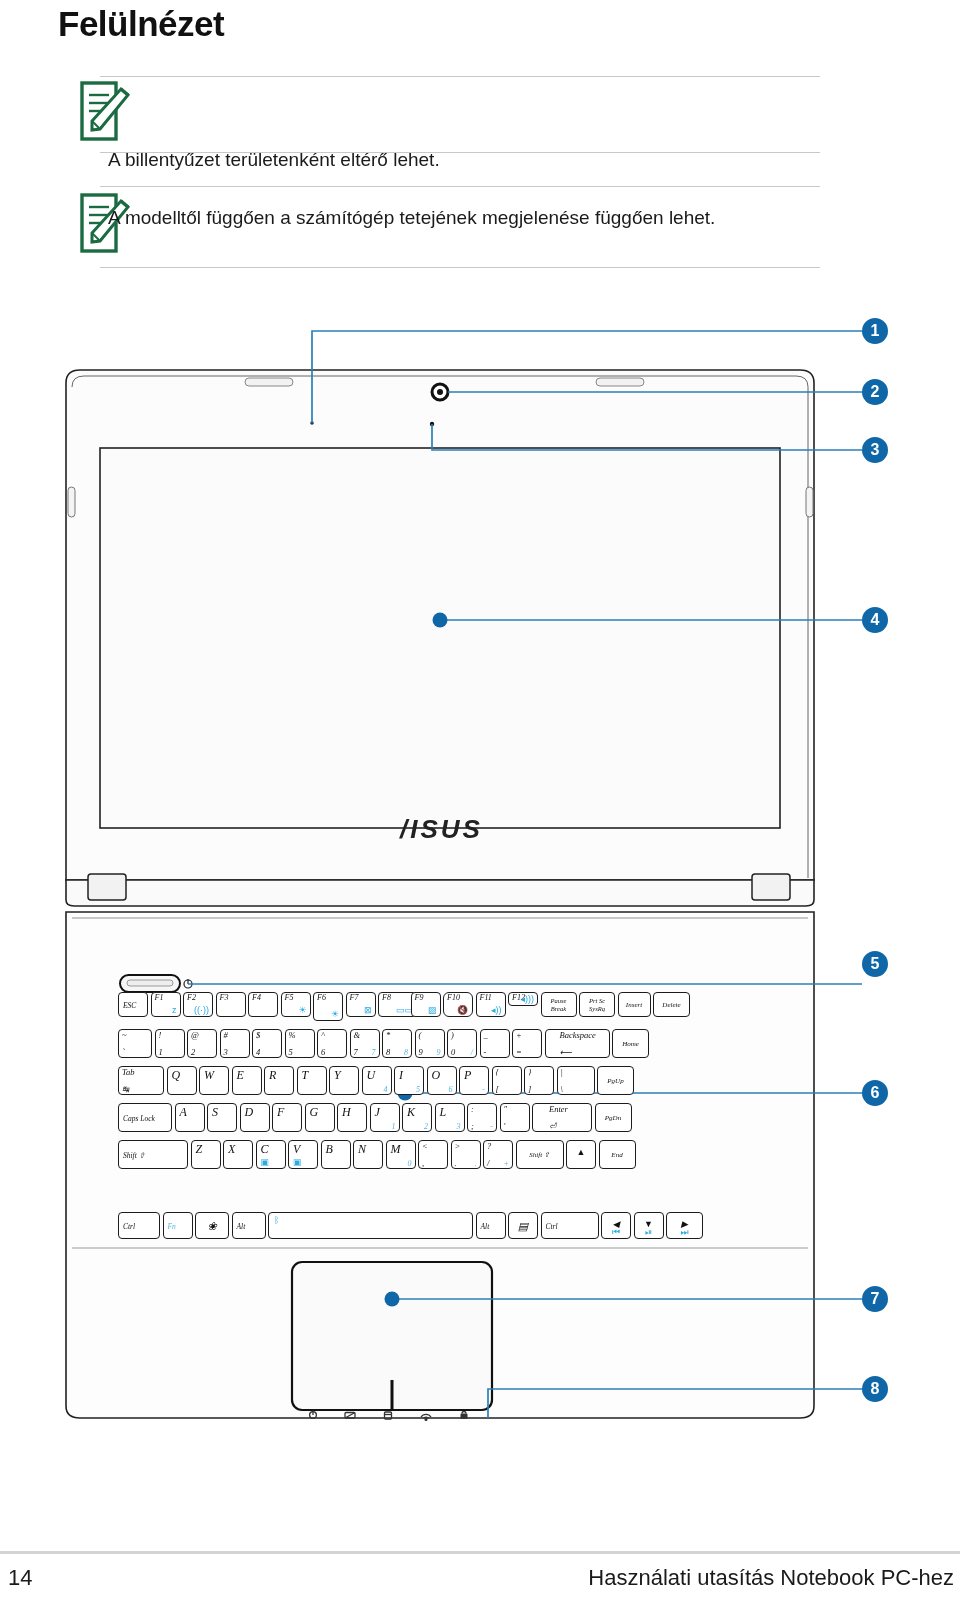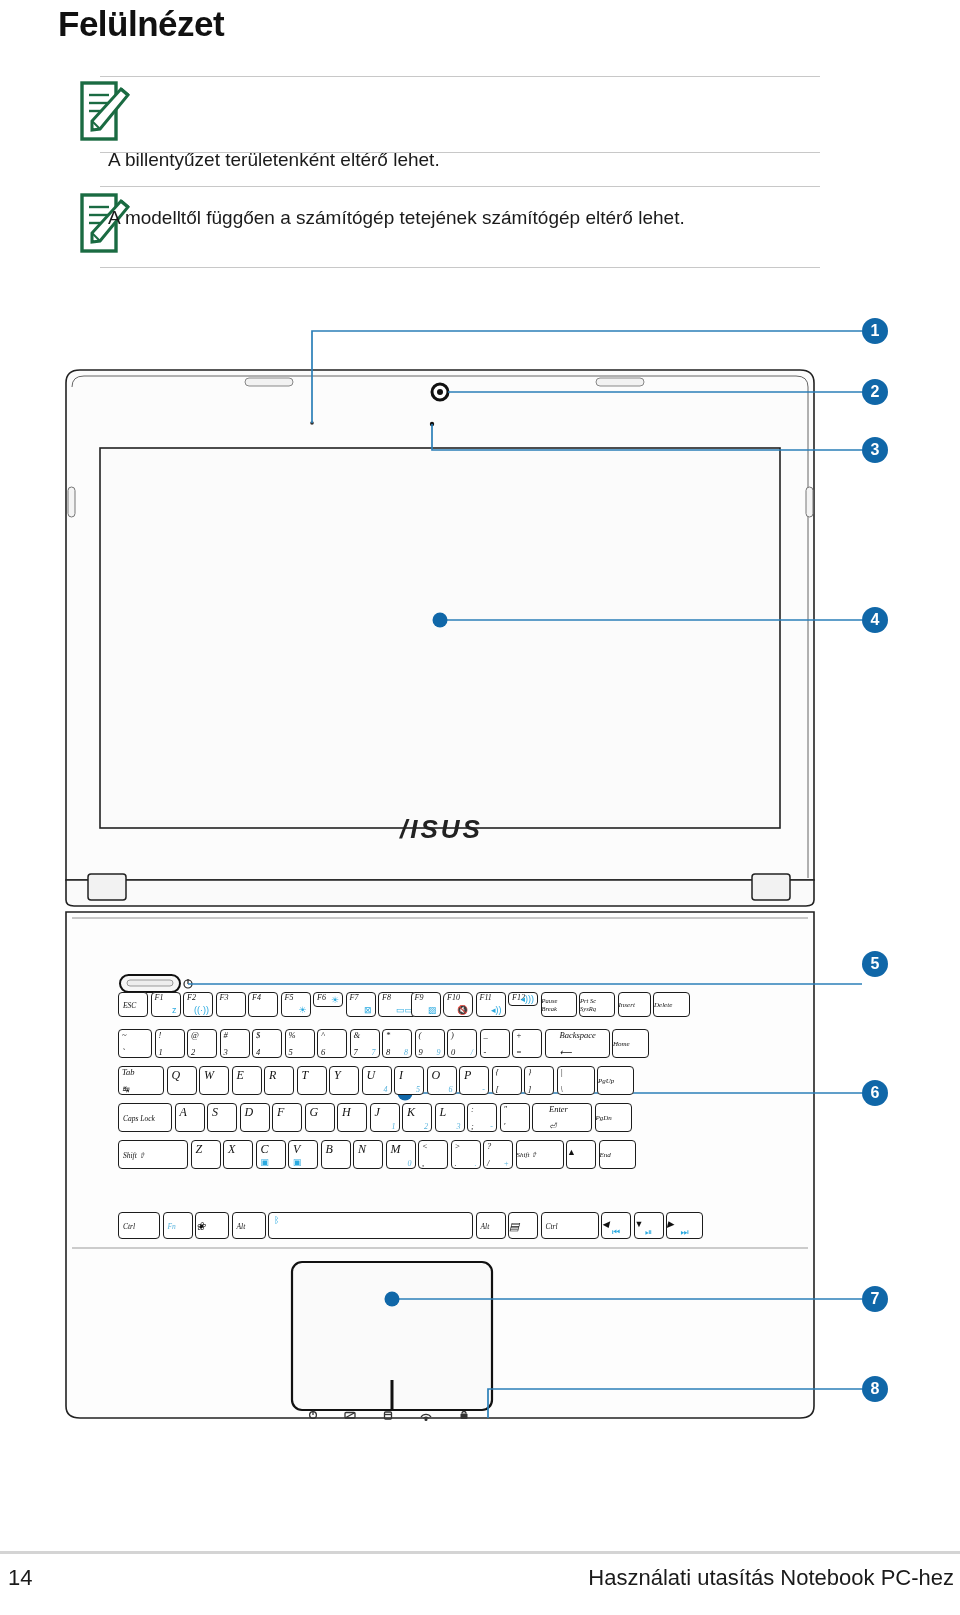--- a/index.html
+++ b/index.html
@@ -114,20 +114,21 @@
     font-size: 7.5px;
     font-style: italic;
     font-family: "Liberation Serif", serif;
     color: #111;
     white-space: nowrap;
   }
   .key .kcenter {
     position: absolute;
     left: 0; right: 0; top: 50%;
     transform: translateY(-50%);
+    text-align: center;
     font-size: 7px;
     font-style: italic;
     font-family: "Liberation Serif", serif;
     color: #111;
     white-space: nowrap;
     line-height: 9px;
   }
   .key .kcenter.two { font-size: 6.5px; line-height: 8px; }
   .key .kbig {
     position: absolute;
@@ -180,21 +181,21 @@
 <div class="note-rule" style="top:186px;"></div>
 <svg class="note-icon" style="left:78px; top:192px;" viewBox="0 0 56 62">
   <rect x="4" y="3" width="34" height="56" fill="#ffffff" stroke="#1a6b42" stroke-width="3.4"></rect>
   <line x1="11" y1="15" x2="31" y2="15" stroke="#1a6b42" stroke-width="2.4"></line>
   <line x1="11" y1="23" x2="31" y2="23" stroke="#1a6b42" stroke-width="2.4"></line>
   <line x1="11" y1="31" x2="28" y2="31" stroke="#1a6b42" stroke-width="2.4"></line>
   <path d="M14 50 L14 41 L43 9 L50 15 L22 49 Z" fill="#ffffff" stroke="#1a6b42" stroke-width="3"></path>
   <path d="M43 9 L50 15" stroke="#1a6b42" stroke-width="3"></path>
   <path d="M14 41 L22 49" stroke="#1a6b42" stroke-width="2"></path>
 </svg>
-<div class="note-text" style="top:203px;">A modelltől függően a számítógép tetejének számítógép eltérő lehet.</div>
+<div class="note-text" style="top:203px;">A modelltől függően a számítógép tetejének megjelenése függően lehet.</div>
 <div class="note-rule" style="top:267px;"></div>
 
 <svg id="diagram-svg" style="position:absolute;left:0;top:0;width:960px;height:1615px;" viewBox="0 0 960 1615">
 
   <path d="M66 383 Q66 370 80 370 L800 370 Q814 370 814 383 L814 880 L66 880 Z" fill="#fcfcfc" stroke="#222" stroke-width="1.6"></path>
 
   <path d="M72 387 Q72 376 84 376 L796 376 Q808 376 808 387 L808 878" fill="none" stroke="#555" stroke-width="0.9"></path>
 
   <rect x="245" y="378" width="48" height="8" rx="4" fill="#f2f2f2" stroke="#888" stroke-width="1"></rect>
   <rect x="596" y="378" width="48" height="8" rx="4" fill="#f2f2f2" stroke="#888" stroke-width="1"></rect>
@@ -307,21 +308,21 @@
       <div class="key fnkey" style="left: 97.5px; width: 30px; height: 25px;">
         <span class="kmain">F3</span>
       </div>
       <div class="key fnkey" style="left: 130px; width: 30px; height: 25px;">
         <span class="kmain">F4</span>
       </div>
       <div class="key fnkey" style="left: 162.5px; width: 30px; height: 25px;">
         <span class="kmain">F5</span>
         <span class="kglyph">☀</span>
       </div>
-      <div class="key fnkey" style="left: 195px; width: 30px; height: 15px;">
+      <div class="key fnkey" style="left: 195px; width: 30px; height: 29px;">
         <span class="kmain">F6</span>
         <span class="kglyph">☀</span>
       </div>
       <div class="key fnkey" style="left: 227.5px; width: 30px; height: 25px;">
         <span class="kmain">F7</span>
         <span class="kglyph">⊠</span>
       </div>
       <div class="key fnkey" style="left: 260px; width: 30px; height: 25px; padding-left: 37px;">
         <span class="kmain">F8</span>
         <span class="kglyph">▭▭</span>

